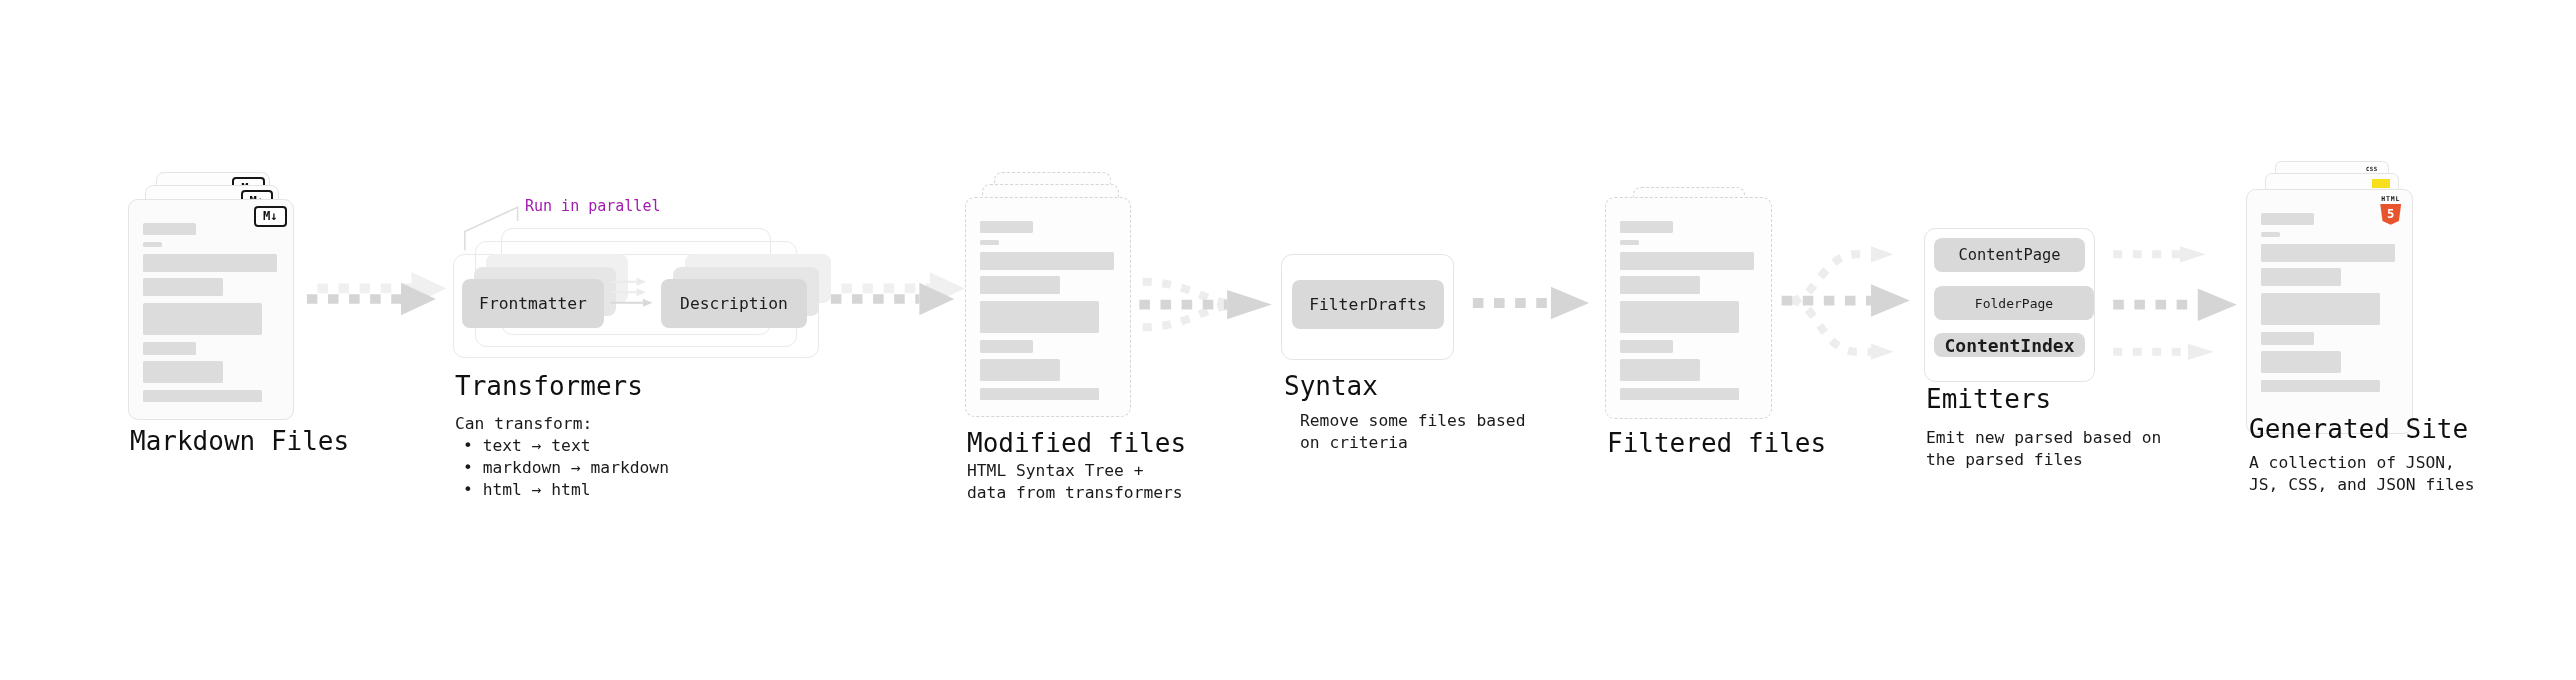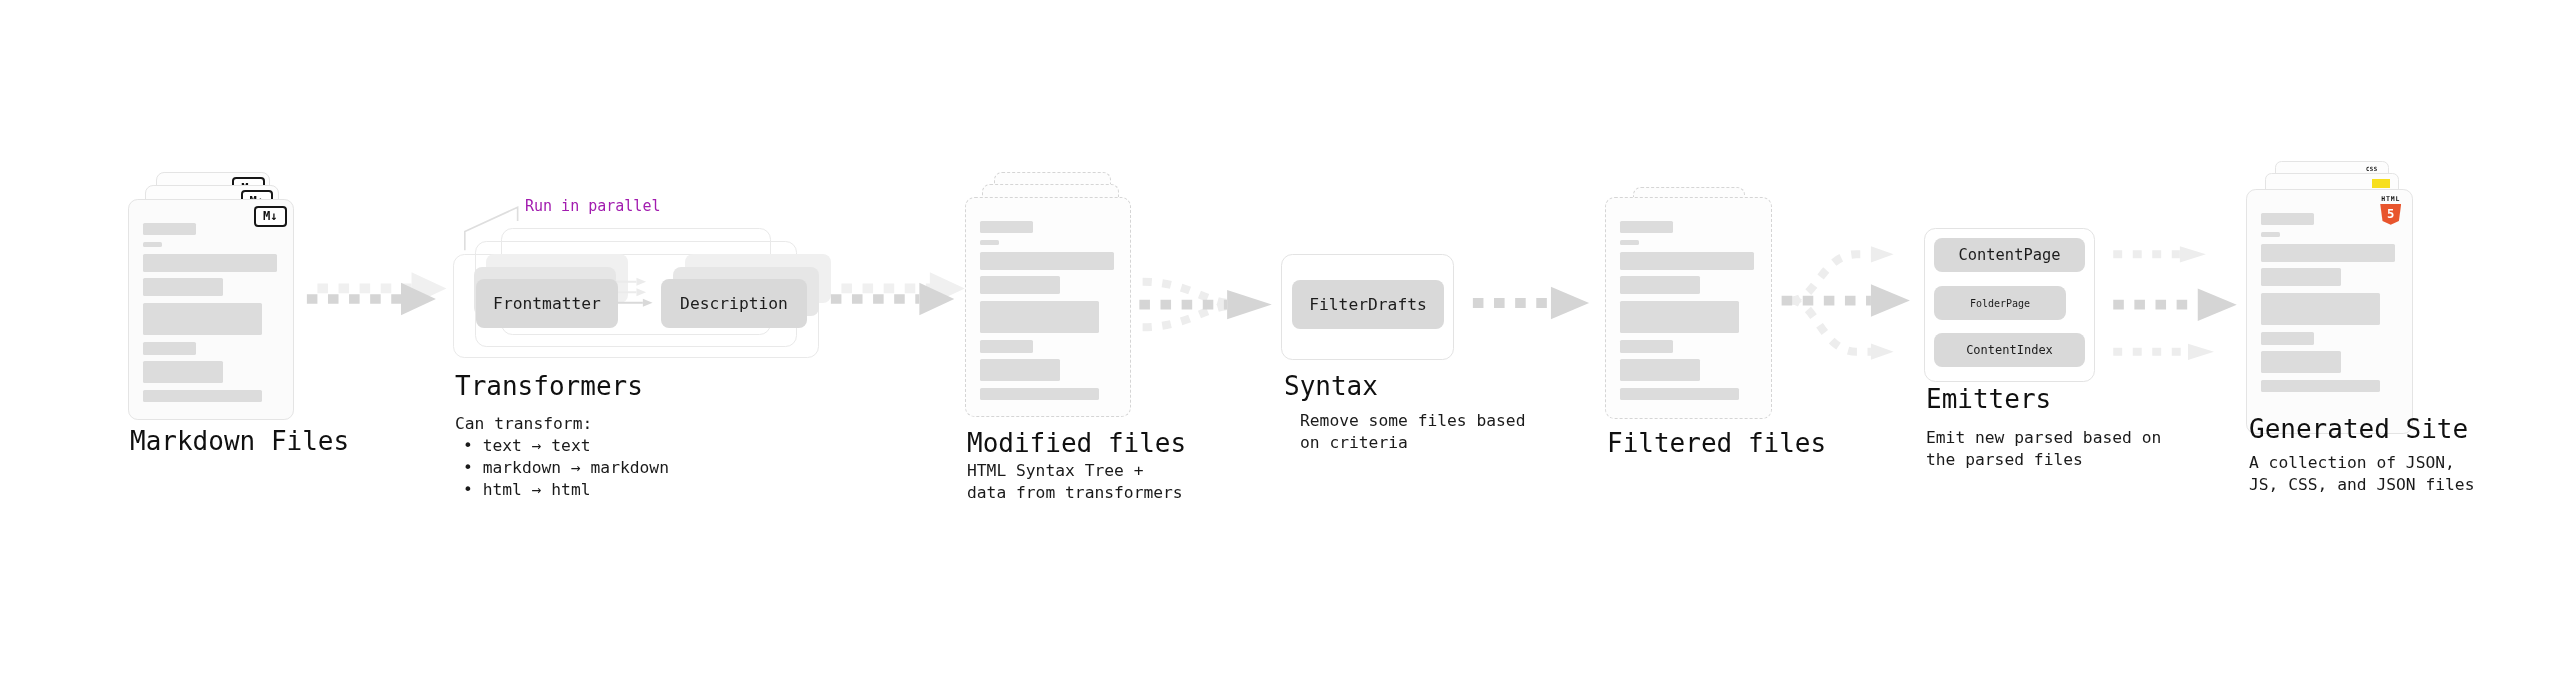--- a/index.html
+++ b/index.html
@@ -100,21 +100,21 @@
           <polygon points="34,2 46,7 34,12" stroke="none"></polygon>
         <line x1="2" y1="20" x2="34" y2="20" stroke-width="2.5"></line>
           <polygon points="34,15 46,20 34,25" stroke="none"></polygon>
       </g>
       <g stroke="#d9d9d9" fill="#d9d9d9">
         <line x1="2" y1="33" x2="42" y2="33" stroke-width="2.5"></line>
           <polygon points="42,28 54,33 42,38" stroke="none"></polygon>
       </g>
     </svg>
 
-    <div class="btn" style="left:476px; top:279px; width:142px; height:49px;">Frontmatter</div>
+    <div class="btn" style="left:462px; top:279px; width:142px; height:49px;">Frontmatter</div>
     <div class="btn" style="left:661px; top:279px; width:146px; height:49px;">Description</div>
 
     <div class="title" style="left:455px; top:371px;">Transformers</div>
     <div class="desc" style="left:455px; top:413px;">
       <div>Can transform:</div>
       <div class="indent">• text → text</div>
       <div class="indent">• markdown → markdown</div>
       <div class="indent">• html → html</div>
     </div>
   </div>
@@ -208,22 +208,22 @@
     </g>
     <g stroke="#d5d5d5" fill="#d5d5d5">
       <line x1="2" y1="72" x2="112" y2="72" stroke-width="12" stroke-dasharray="13 13"></line>
       <polygon points="112,52 160,72 112,92" stroke="none"></polygon>
     </g>
   </svg>
 
   <div>
     <div class="panel" style="left:1924px; top:228px; width:171px; height:154px;"></div>
     <div class="btn" style="left:1934px; top:238px; width:151px; height:34px; font-size:15.4px;">ContentPage</div>
-    <div class="btn" style="left:1934px; top:286px; width:132px; height:34px; font-size:10px;">FolderPage</div>
-    <div class="btn" style="left:1934px; top:333px; width:151px; height:34px; font-size:12px;">ContentIndex</div>
+    <div class="btn" style="left:1934px; top:286px; width:160px; height:34px; font-size:13px;">FolderPage</div>
+    <div class="btn" style="left:1934px; top:333px; width:151px; height:24px; font-size:18px;font-weight:bold;">ContentIndex</div>
     <div class="title" style="left:1926px; top:384px;">Emitters</div>
     <div class="desc" style="left:1926px; top:427px;">
       <div>Emit new parsed based on</div>
       <div>the parsed files</div>
     </div>
   </div>
 
   <svg style="left:2110px; top:242px;" width="130" height="122" viewBox="0 0 160 150">
     <g stroke="#ededed" fill="#ededed">
       <line x1="4" y1="15" x2="86" y2="15" stroke-width="10" stroke-dasharray="11 13"></line>

